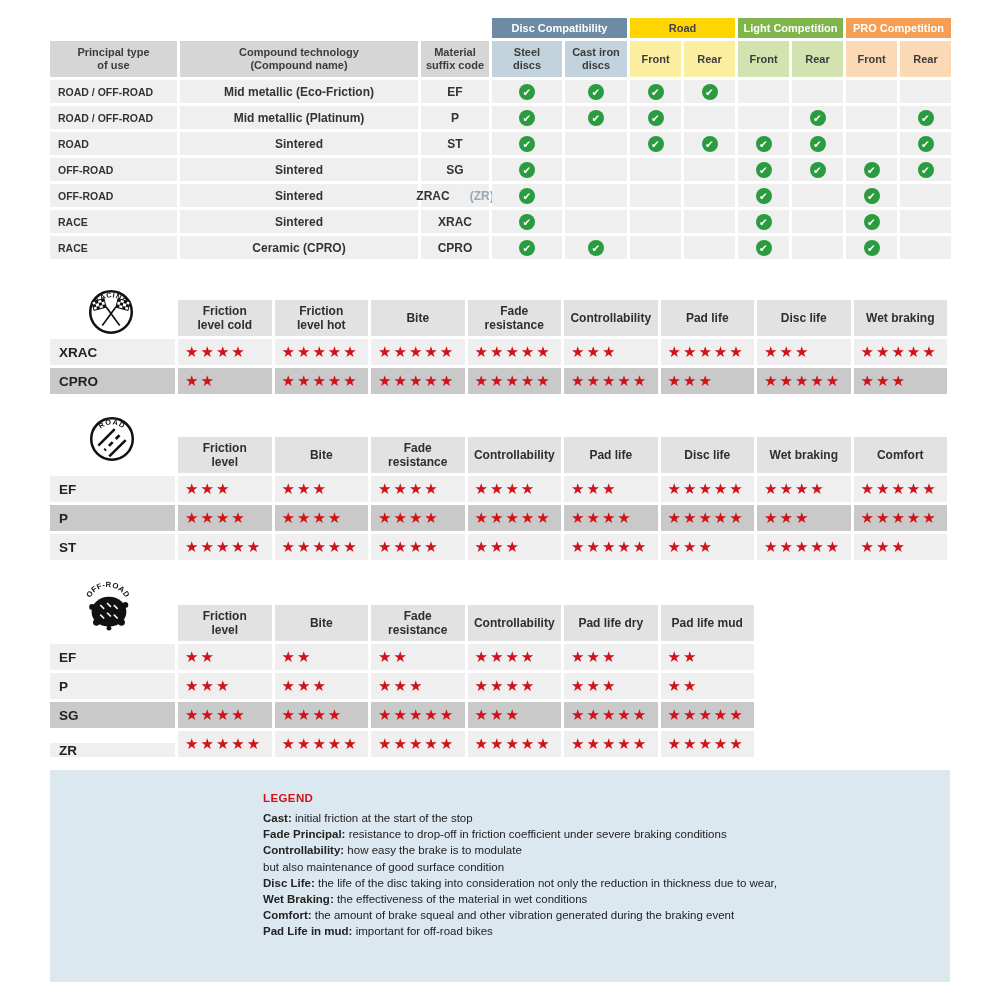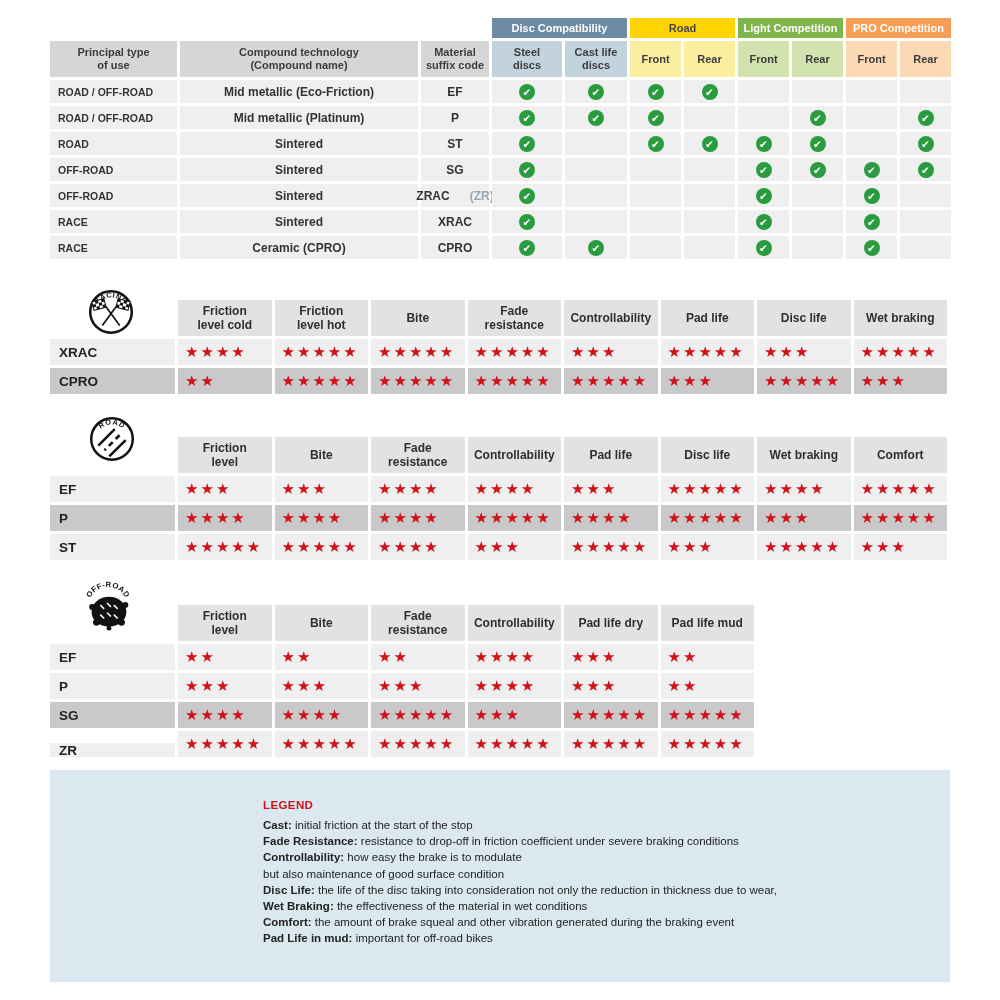--- a/index.html
+++ b/index.html
@@ -52,21 +52,21 @@
     font-family:"DejaVu Sans",sans-serif; line-height:1; }
 
   
   .section-icon { position:absolute; width:58px; height:58px; }
   #racing-icon { left:82px; top:281px; }
   #road-icon { left:83px; top:408px; }
   #offroad-icon { left:79px; top:575px; }
 
   
   .legend { position:absolute; left:50px; top:770px; width:900px; height:212px; background:#dce8ef; }
-  .legend-inner { padding:22px 20px 0 213px;margin-top:7px; }
+  .legend-inner { padding:22px 20px 0 213px; }
   .legend-title { color:#d0121a; font-weight:bold; font-size:11.5px; letter-spacing:0.4px; margin-bottom:6px; }
   .lg-line { font-size:11.5px; line-height:16.2px; color:#222; }
   .lg-term { font-weight:bold; }
 </style>
 </head>
 <body>
 
 <div class="page">
 
   <div class="compat">
@@ -75,21 +75,21 @@
       <div class="gcell gh-light" style="grid-area: 1 / 8 / 2 / 10;">Light Competition</div>
       <div class="gcell gh-pro" style="grid-area: 1 / 10 / 2 / 12;">PRO Competition</div>
       <div class="hcell h-gray" style="grid-area: 2 / 1;">Principal type
 of use</div>
       <div class="hcell h-gray" style="grid-area: 2 / 2;">Compound technology
 (Compound name)</div>
       <div class="hcell h-gray" style="grid-area: 2 / 3;">Material
 suffix code</div>
       <div class="hcell h-disc" style="grid-area: 2 / 4;">Steel
 discs</div>
-      <div class="hcell h-disc" style="grid-area: 2 / 5;">Cast life
+      <div class="hcell h-disc" style="grid-area: 2 / 5;">Cast iron
 discs</div>
       <div class="hcell h-road" style="grid-area: 2 / 6;">Front</div>
       <div class="hcell h-road" style="grid-area: 2 / 7;">Rear</div>
       <div class="hcell h-light" style="grid-area: 2 / 8;">Front</div>
       <div class="hcell h-light" style="grid-area: 2 / 9;">Rear</div>
       <div class="hcell h-pro" style="grid-area: 2 / 10;">Front</div>
       <div class="hcell h-pro" style="grid-area: 2 / 11;">Rear</div>
       <div class="dcell use" style="grid-area: 3 / 1;">ROAD / OFF-ROAD</div>
       <div class="dcell tech" style="grid-area: 3 / 2;">Mid metallic (Eco-Friction)</div>
       <div class="dcell code" style="grid-area: 3 / 3;">EF</div>
@@ -399,21 +399,21 @@
       <div class="rcell rstars" style="grid-area: 5 / 5;">★★★★★</div>
       <div class="rcell rstars" style="grid-area: 5 / 6;">★★★★★</div>
       <div class="rcell rstars" style="grid-area: 5 / 7;">★★★★★</div>
     </div>
 
   <div class="legend">
     <div class="legend-inner">
       <div class="legend-title">LEGEND</div>
       <div>
           <div class="lg-line"><span class="lg-term">Cast: </span>initial friction at the start of the stop</div>
-          <div class="lg-line"><span class="lg-term">Fade Resistance: </span>resistance to drop-off in friction coefficient under severe braking conditions</div>
+          <div class="lg-line"><span class="lg-term">Fade Principal: </span>resistance to drop-off in friction coefficient under severe braking conditions</div>
           <div class="lg-line"><span class="lg-term">Controllability: </span>how easy the brake is to modulate</div>
           <div class="lg-line">but also maintenance of good surface condition</div>
           <div class="lg-line"><span class="lg-term">Disc Life: </span>the life of the disc taking into consideration not only the reduction in thickness due to wear,</div>
           <div class="lg-line"><span class="lg-term">Wet Braking: </span>the effectiveness of the material in wet conditions</div>
           <div class="lg-line"><span class="lg-term">Comfort: </span>the amount of brake squeal and other vibration generated during the braking event</div>
           <div class="lg-line"><span class="lg-term">Pad Life in mud: </span>important for off-road bikes</div>
         </div>
     </div>
   </div>
 

